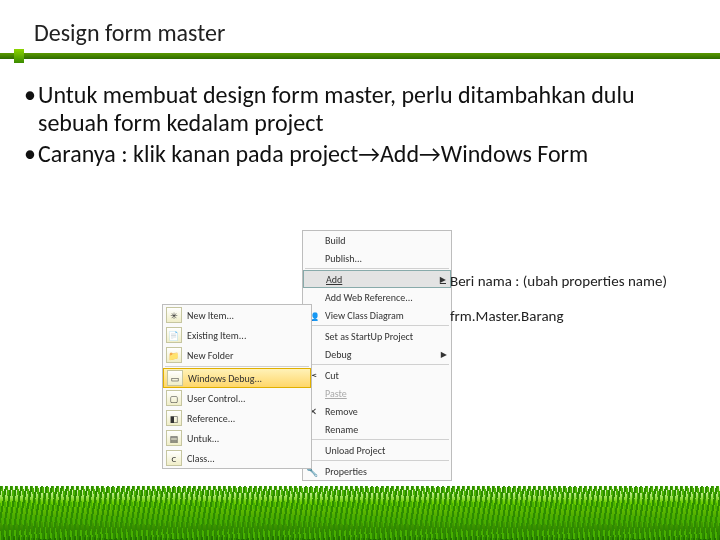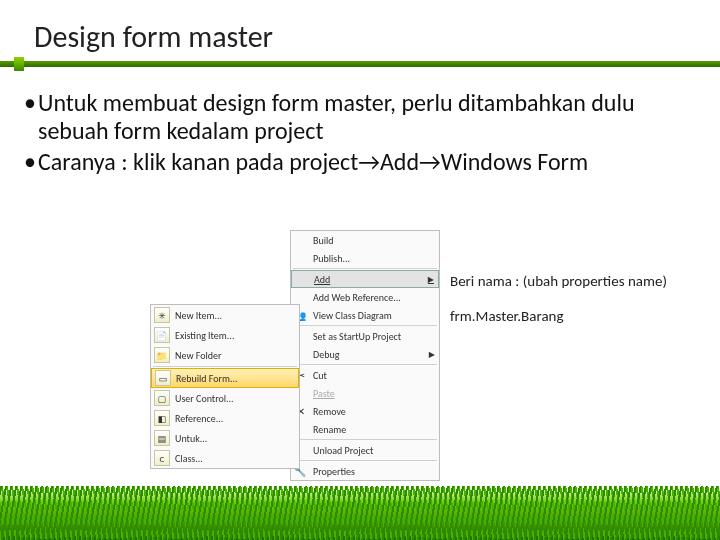--- a/index.html
+++ b/index.html
@@ -4,35 +4,35 @@
 <style>
   * { box-sizing: border-box; margin: 0; padding: 0; }
   body {
     width: 720px; height: 540px;
     font-family: "Segoe UI", Calibri, Arial, sans-serif;
     background: #fff;
     position: relative;
     overflow: hidden;
   }
   .title {
-    font-size: 30px; color: #222;
+    font-size: 24px; color: #222;
     padding: 18px 0 6px 34px;
     font-weight: 400;
   }
   .bars { position: relative; height: 10px; }
   .bar-green { position:absolute; left:0; top:0; width:100%; height:6px; background:linear-gradient(#5a9a00,#2e6a00); }
   .bar-tick  { position:absolute; left:14px; top:-4px; width:10px; height:14px; background:linear-gradient(#8cd400,#3b8b00); }
 
   .bullets { padding: 18px 24px 0 24px; }
   .bullet { display:flex; font-size: 24px; line-height: 1.18; color:#111; margin-bottom: 2px; }
   .bullet .dot { width: 14px; flex:none; }
   .bullet .txt { flex:1; }
 
   .screenshot-area {
-    position: absolute; left: 150px; top: 230px;
+    position: absolute; left: 162px; top: 230px;
     width: 290px; height: 255px;
   }
   .menu-right {
     position:absolute; right:0; top:0; width:150px;
     background:#fafafa; border:1px solid #bdbdbd;
     font-size: 10px; color:#333;
   }
   .menu-right .mi { display:flex; align-items:center; height:18px; padding:0 4px 0 22px; position:relative; }
   .menu-right .mi .ic { position:absolute; left:3px; width:14px; height:14px; display:flex; align-items:center; justify-content:center; font-size:10px; }
   .menu-right .mi.grey { color:#aaa;text-decoration:underline; }
@@ -152,21 +152,21 @@
         <span class="ic">📄</span>
         <span>Existing Item...</span>
       </div>
       <div class="mi">
         <span class="ic">📁</span>
         <span>New Folder</span>
       </div>
       <div class="sep"></div>
       <div class="mi hl">
         <span class="ic">▭</span>
-        <span>Rebuild Form...</span>
+        <span>Windows Debug...</span>
       </div>
       <div class="mi">
         <span class="ic">▢</span>
         <span>User Control...</span>
       </div>
       <div class="mi">
         <span class="ic">◧</span>
         <span>Reference...</span>
       </div>
       <div class="mi">

